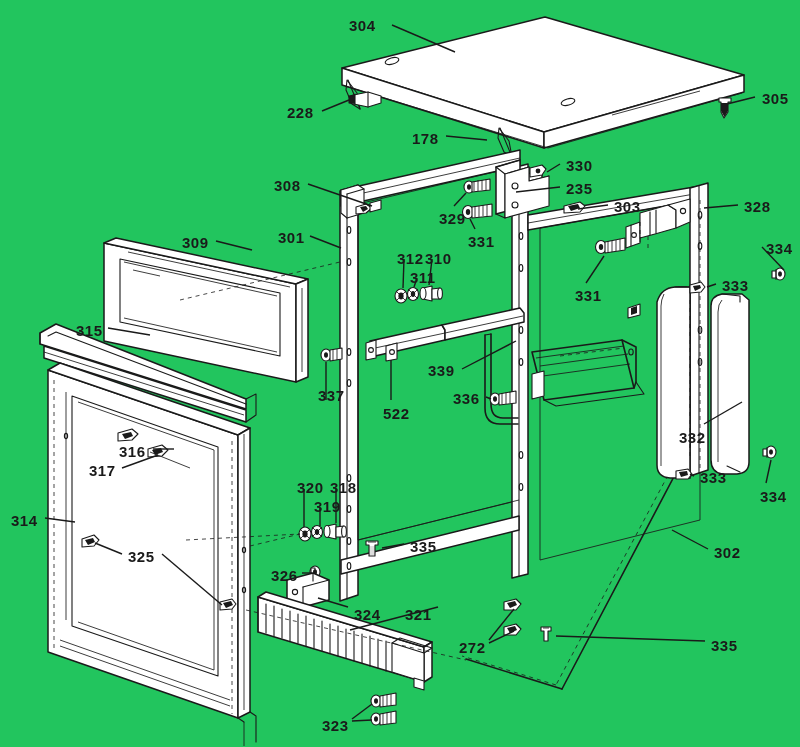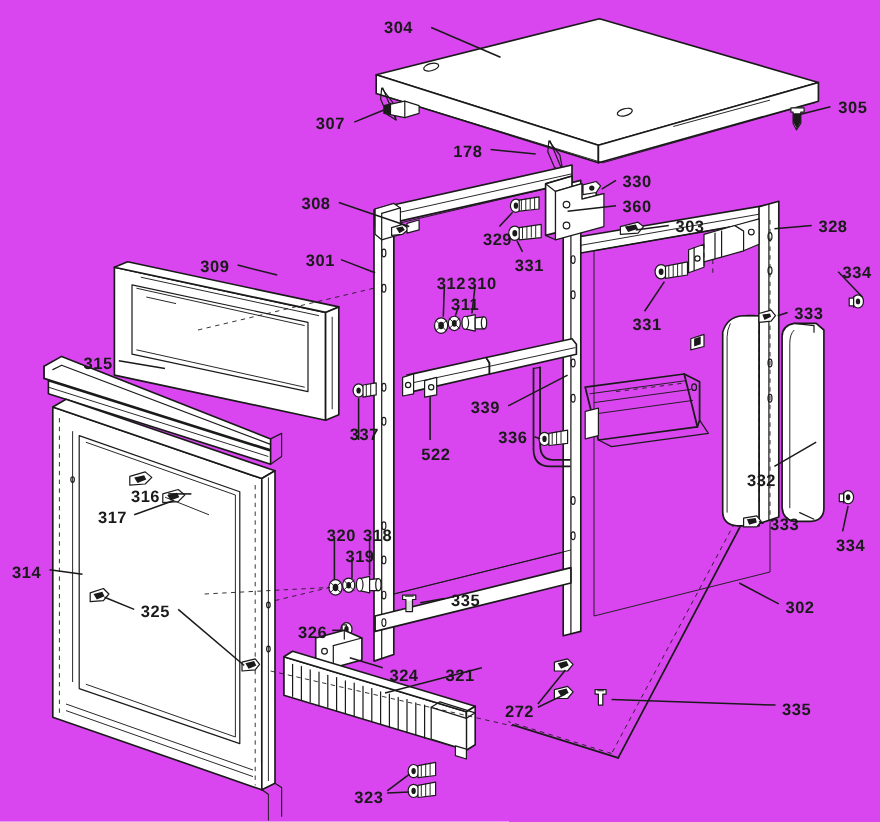--- a/index.html
+++ b/index.html
@@ -1,21 +1,21 @@
 <!DOCTYPE html>
 <html><head>
 <meta charset="utf-8">
 <title>Exploded Parts Diagram</title>
 <style>
   html,body{margin:0;padding:0;background:#ffffff;}
   body{font-family:"Liberation Sans", sans-serif;}
   #stage{
     position:relative;
     width:800px;height:747px;
-    background:#d946ef;
+    background:#22c55e;
     overflow:hidden;
   }
   #art{position:absolute;left:0;top:0;width:800px;height:747px;}
   .callout{
     position:absolute;
     font-family:"Liberation Sans", sans-serif;
     font-size:15px;
     font-weight:700;
     color:#1a1a1a;
     letter-spacing:0.5px;
@@ -500,25 +500,25 @@
       <path d="M489 640 L514 609"></path>
       <path d="M489 643 L514 631"></path>
       <path d="M705 641 L556 636"></path>
       <path d="M352 719 L372 704"></path>
       <path d="M352 721 L372 720"></path>
     </g>
   </svg>
 
   <span class="callout" style="left:349px;top:18px">304</span>
   <span class="callout" style="left:762px;top:91px">305</span>
-  <span class="callout" style="left:287px;top:105px">307</span>
+  <span class="callout" style="left:287px;top:105px">228</span>
   <span class="callout" style="left:412px;top:131px">178</span>
   <span class="callout" style="left:566px;top:158px">330</span>
   <span class="callout" style="left:274px;top:178px">308</span>
-  <span class="callout" style="left:566px;top:181px">360</span>
+  <span class="callout" style="left:566px;top:181px">235</span>
   <span class="callout" style="left:614px;top:199px">303</span>
   <span class="callout" style="left:744px;top:199px">328</span>
   <span class="callout" style="left:439px;top:211px">329</span>
   <span class="callout" style="left:278px;top:230px">301</span>
   <span class="callout" style="left:468px;top:234px">331</span>
   <span class="callout" style="left:182px;top:235px">309</span>
   <span class="callout" style="left:766px;top:241px">334</span>
   <span class="callout" style="left:397px;top:251px">312</span>
   <span class="callout" style="left:425px;top:251px">310</span>
   <span class="callout" style="left:410px;top:270px">311</span>

